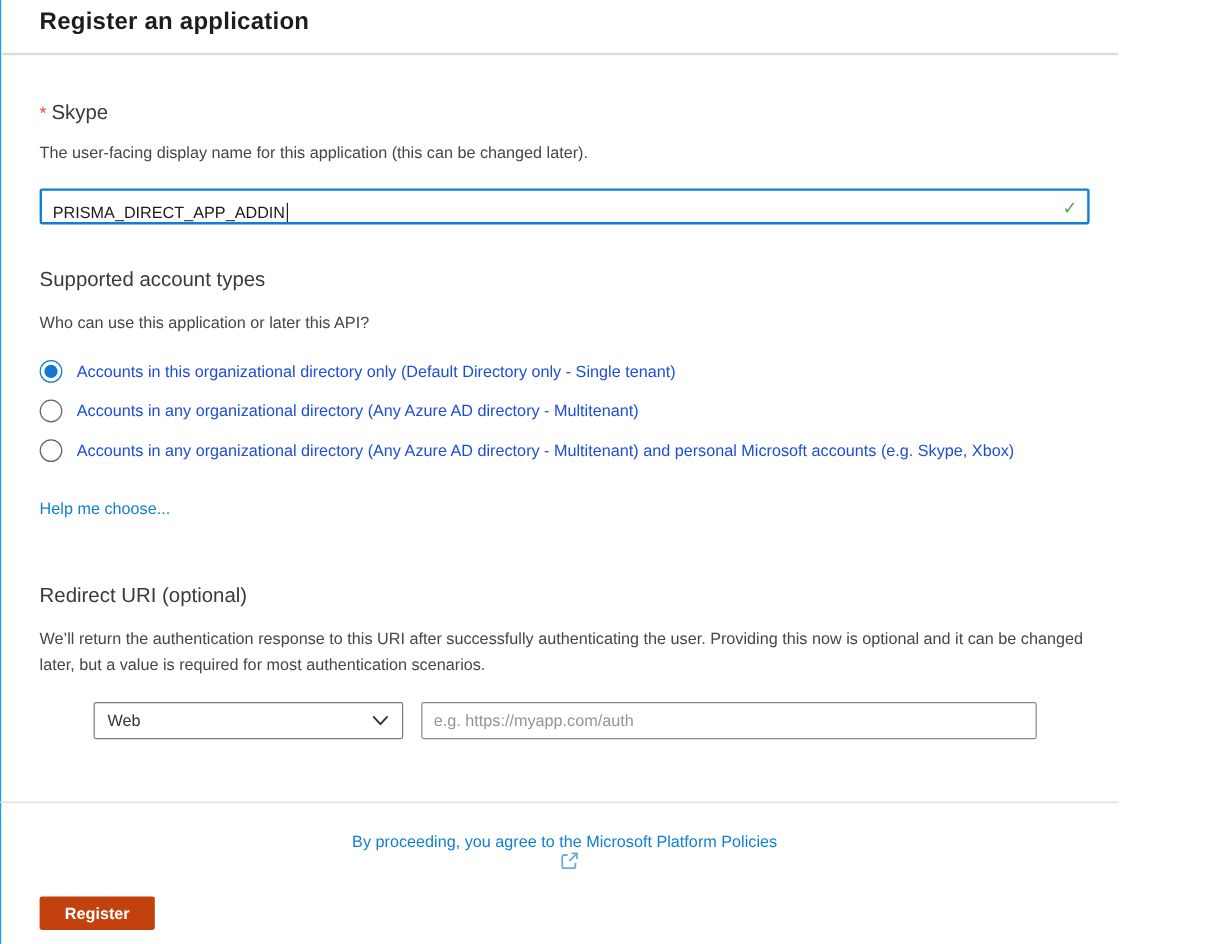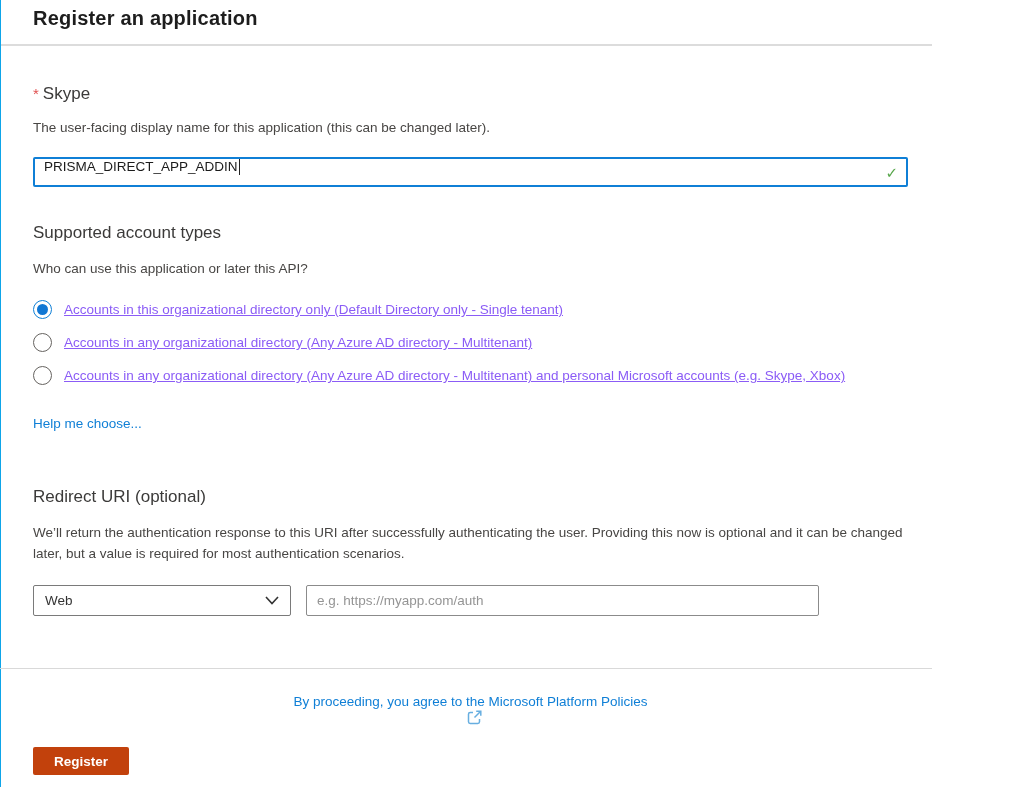--- a/index.html
+++ b/index.html
@@ -38,21 +38,21 @@
   .name-section { margin-top: 38px; }
   .name-section .body-text { margin-top: 13px; }
 
   .textbox-wrap { position: relative; margin-top: 19px; }
   .name-textbox {
     width: 100%;
     height: 30px;
     border: 2px solid #0f7fd6;
     border-radius: 2px;
     display: flex;
-    align-items: flex-start;
+    align-items: flex-end;
     padding: 0 28px 0 9px;
     font-size: 13.5px;
     color: #1b1b1b;
     background: #ffffff;
     cursor: text;
   }
   .caret { display: inline-block; width: 1px; height: 16px; background: #222; margin-left: 1px; }
   .valid-check {
     position: absolute;
     right: 10px; top: 7px;
@@ -75,29 +75,29 @@
     margin-right: 12px;
     display: flex; align-items: center; justify-content: center;
   }
   .radio-row.selected .radio-circle { border-color: #0f7fd6; }
   .radio-row.selected .radio-circle::after {
     content: "";
     width: 11px; height: 11px;
     border-radius: 50%;
     background: #1077d4;
   }
-  .radio-label { font-size: 13.5px; color: #8b5cf6; text-decoration: underline; }
+  .radio-label { font-size: 13.5px; color: #1d4ed8; }
 
   .link { color: #0f7fd6; font-size: 13.5px; text-decoration: none; cursor: pointer; }
   .help-link-row { margin-top: 31px; }
 
   .redirect-section { margin-top: 56px; }
   .redirect-section .body-text { margin-top: 15px; max-width: 962px; }
 
-  .controls-row { display: flex; margin-top: 21px; }
+  .controls-row { display: flex; margin-top: 21px; justify-content: center; }
   .platform-select {
     width: 258px; height: 31px;
     border: 1px solid #7a7a7a;
     border-radius: 2px;
     display: flex; align-items: center; justify-content: space-between;
     padding: 0 11px;
     font-size: 13.5px; color: #333;
     cursor: pointer;
     background: #fff;
   }

